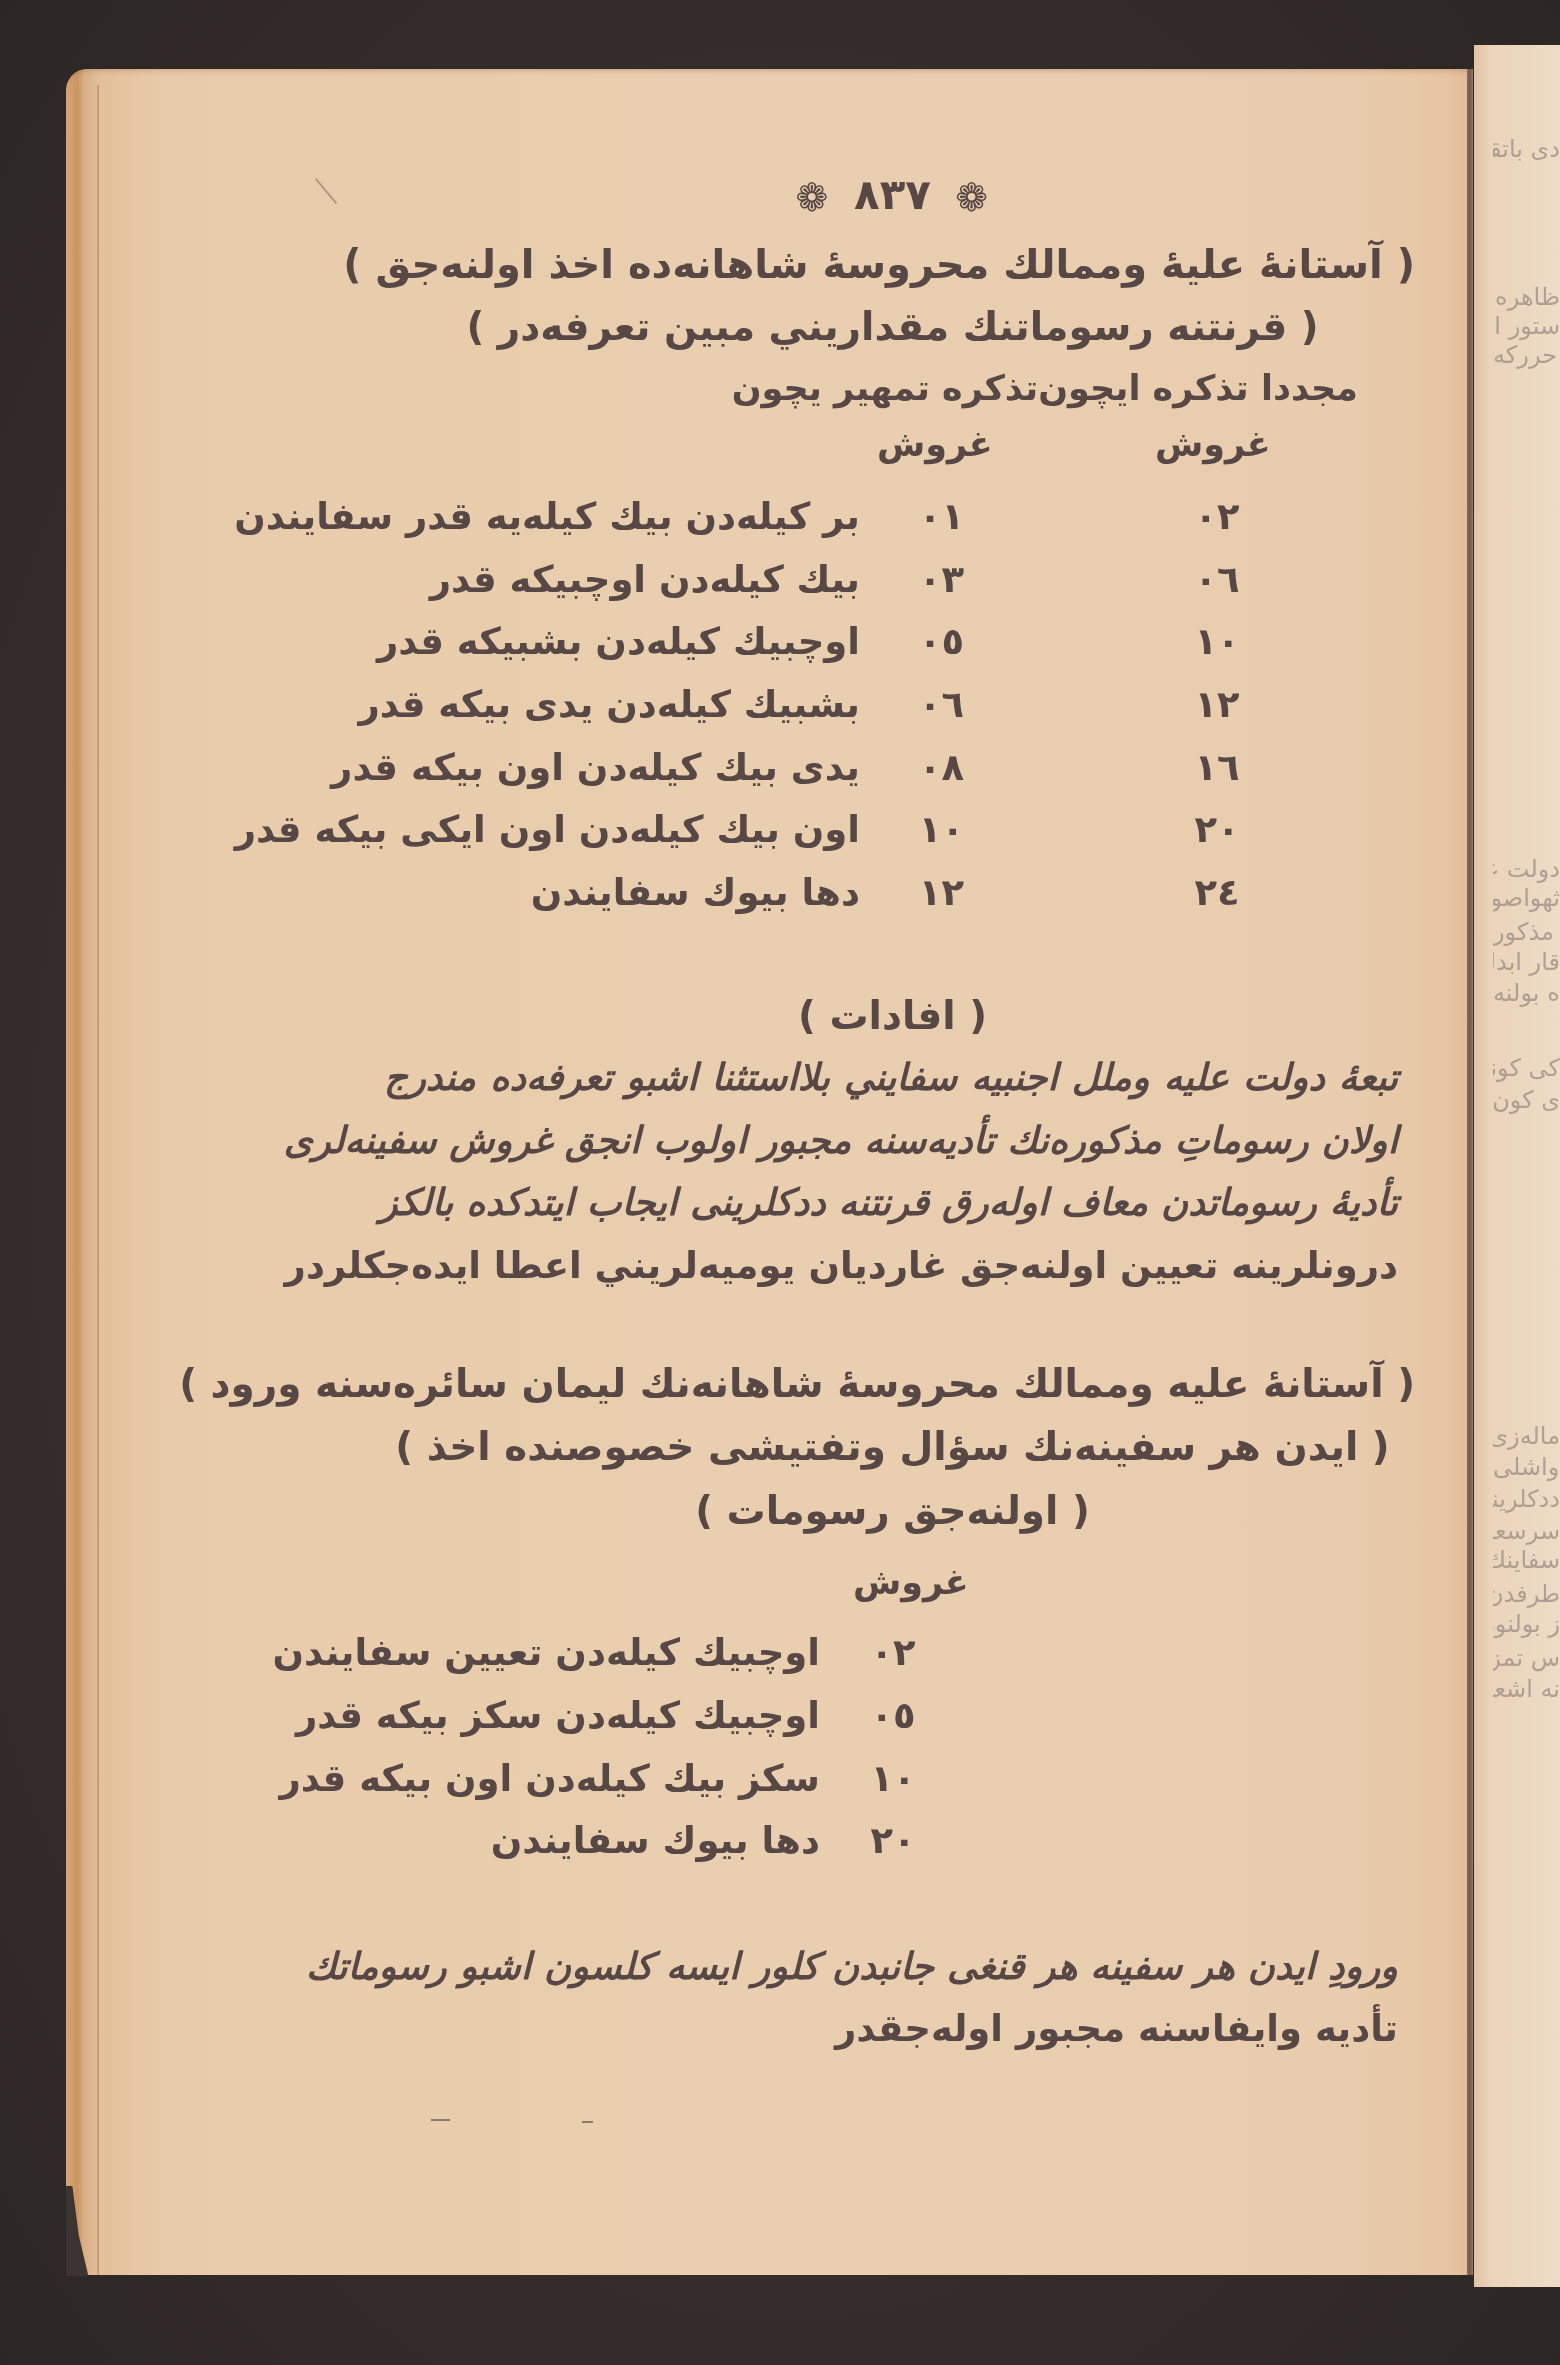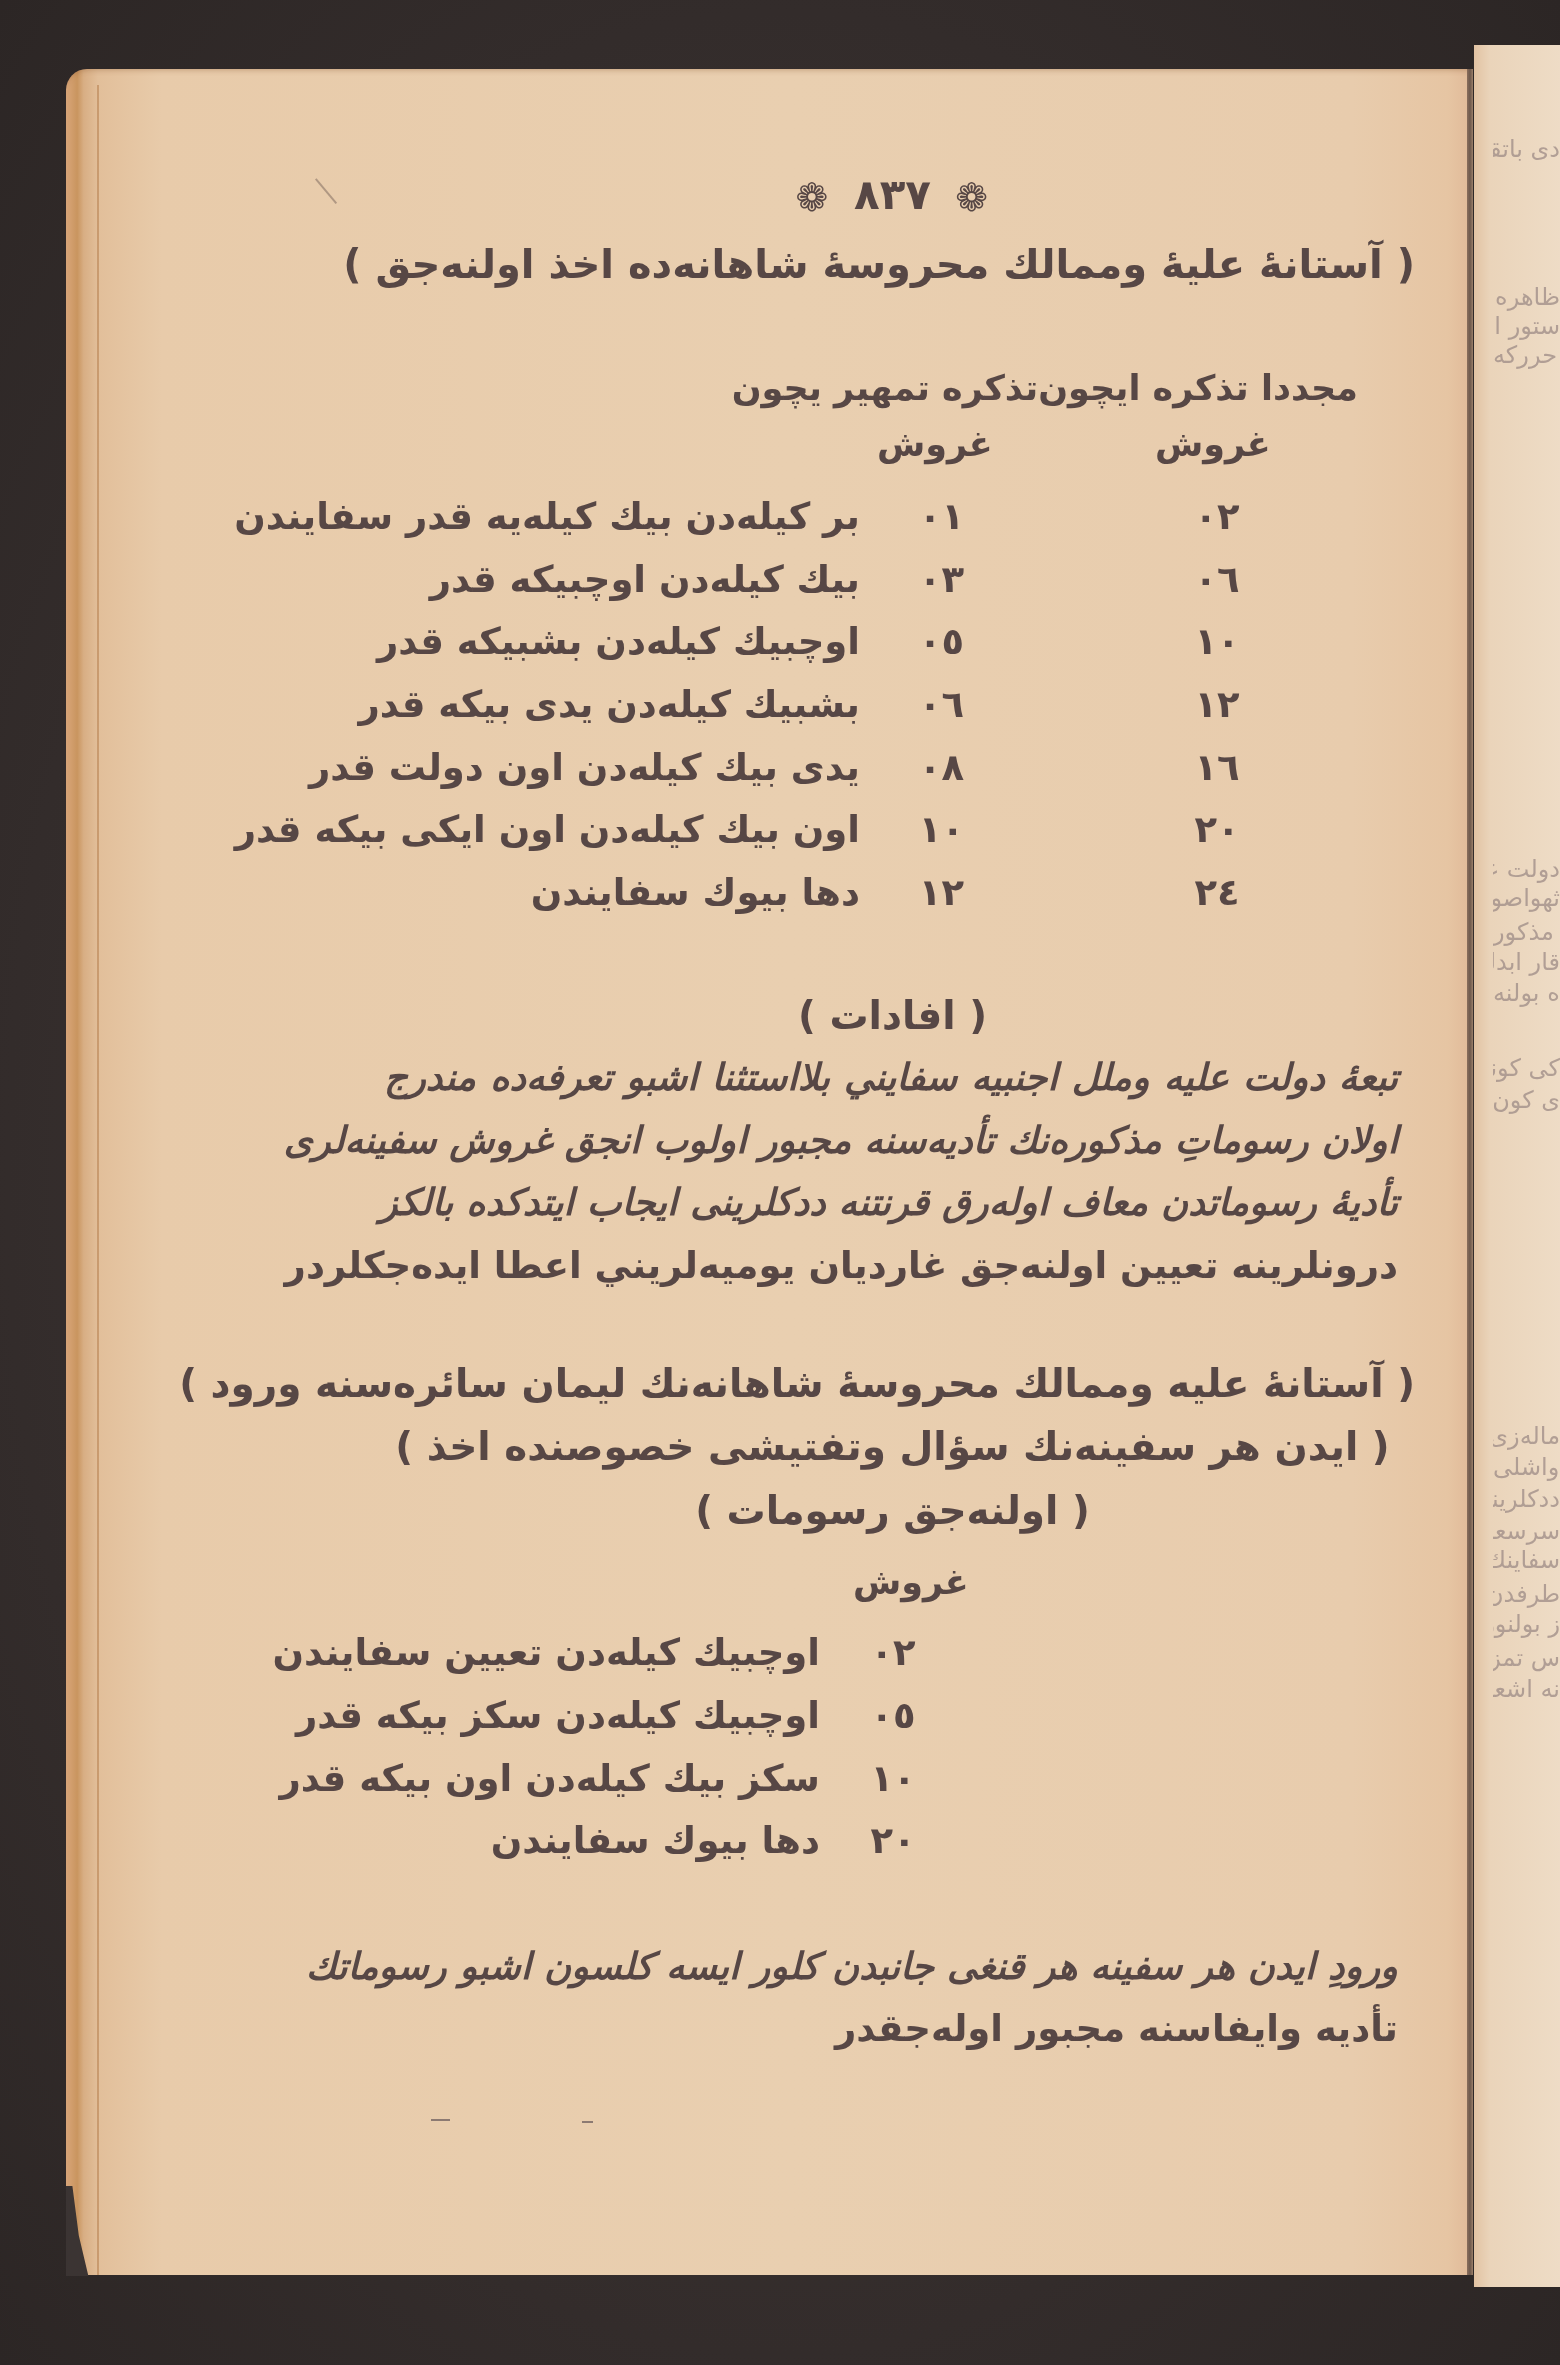--- a/index.html
+++ b/index.html
@@ -252,20 +252,21 @@
 
 <div class="content ink">
 
   <div class="center-line page-number">
     <span class="ornament">❁</span>
     <span>٨٣٧</span>
     <span class="ornament">❁</span>
   </div>
 
   <div class="center-line title-1">( آستانهٔ عليهٔ وممالك محروسهٔ شاهانه‌ده اخذ اولنه‌جق )</div>
+  <div class="center-line title-2">( قرنتنه رسوماتنك مقداريني مبين تعرفه‌در )</div>
 
   <div class="col-heads">
     <span>مجددا تذكره ايچون</span>
     <span>تذكره تمهير يچون</span>
   </div>
   <div class="unit-heads unit-a">غروش</div>
   <div class="unit-heads unit-b">غروش</div>
 
   <div>
     <div class="row" style="top:495px;left:0;width:1560px;">
@@ -284,21 +285,21 @@
       <span class="desc">اوچبيك كيله‌دن بشبيكه قدر</span>
     </div>
     <div class="row" style="top:683px;left:0;width:1560px;">
       <span class="val-right">۱۲</span>
       <span class="val-mid">۰٦</span>
       <span class="desc">بشبيك كيله‌دن يدى بيكه قدر</span>
     </div>
     <div class="row" style="top:746px;left:0;width:1560px;">
       <span class="val-right">۱٦</span>
       <span class="val-mid">۰۸</span>
-      <span class="desc">يدى بيك كيله‌دن اون دولت قدر</span>
+      <span class="desc">يدى بيك كيله‌دن اون بيكه قدر</span>
     </div>
     <div class="row" style="top:808px;left:0;width:1560px;">
       <span class="val-right">۲۰</span>
       <span class="val-mid">۱۰</span>
       <span class="desc">اون بيك كيله‌دن اون ايكى بيكه قدر</span>
     </div>
     <div class="row" style="top:871px;left:0;width:1560px;">
       <span class="val-right">۲٤</span>
       <span class="val-mid">۱۲</span>
       <span class="desc">دها بيوك سفايندن</span>

